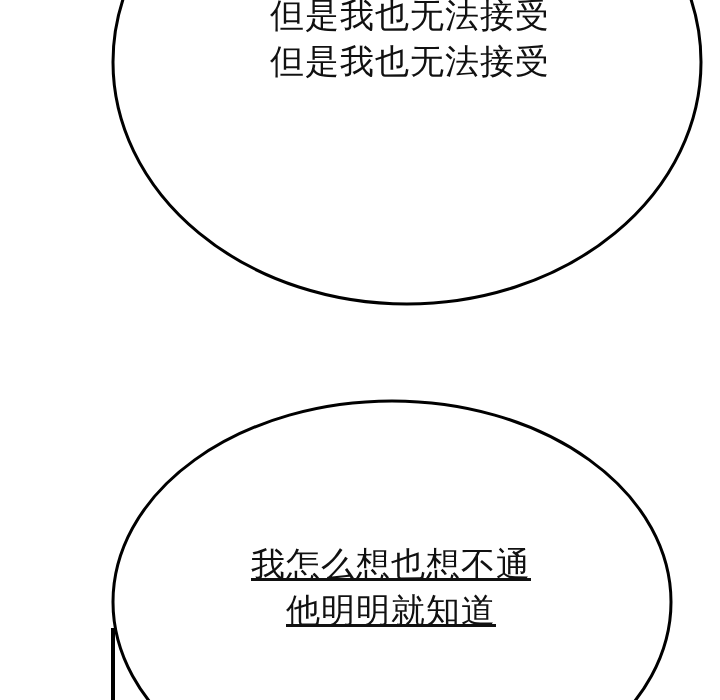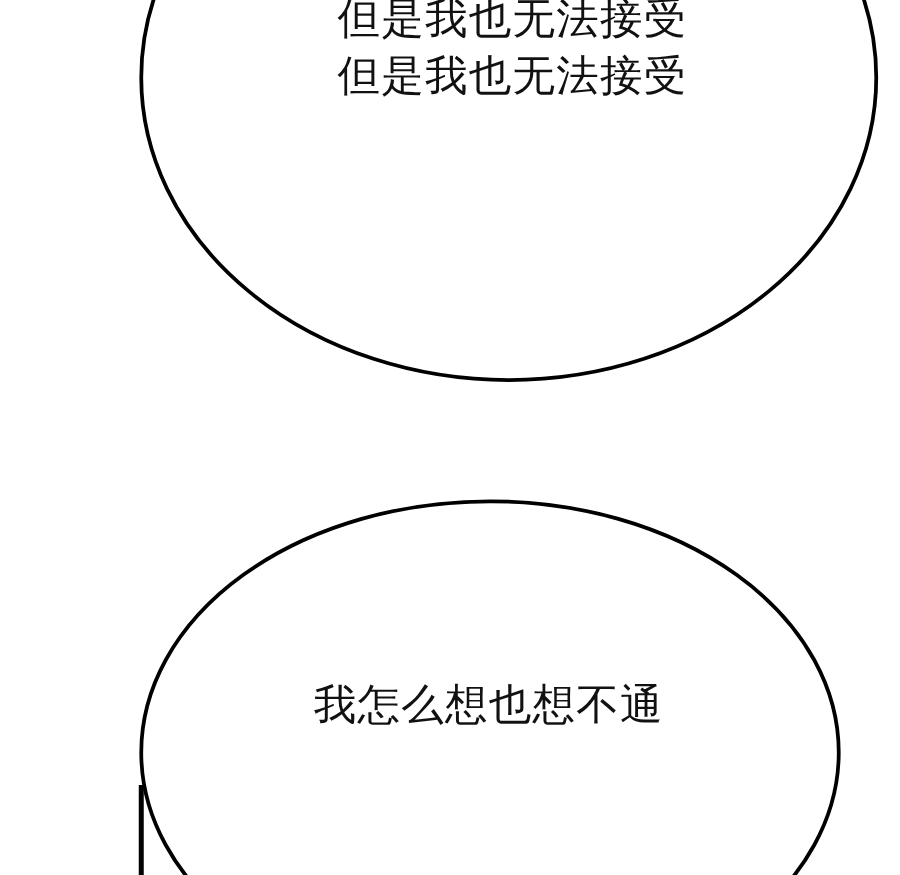--- a/index.html
+++ b/index.html
@@ -2,31 +2,32 @@
 <html><head>
 <meta charset="utf-8">
 <style>
   html, body { margin:0; padding:0; }
   body { width:720px; height:700px; background:#ffffff; position:relative; overflow:hidden; }
   .scene { position:absolute; left:0; top:0; width:720px; height:700px; }
   .bubble-text { position:absolute; text-align:center; color:#111111;
     font-family:"DejaVu Sans", sans-serif; font-size:34px; line-height:46px; letter-spacing:1px; }
   .bubble-text div { white-space:nowrap; }
   #t1 { left:150px; width:520px; top:-8px; }
-  #t2 { left:141px; width:500px; top:541px; }
+  #t2 { left:141px; width:500px; top:541px;text-decoration:underline; }
 </style>
 </head>
 <body>
 
 <svg class="scene" width="720" height="700" viewBox="0 0 720 700">
   <ellipse cx="407" cy="62" rx="294" ry="242" fill="#ffffff" stroke="#000" stroke-width="3"></ellipse>
   <ellipse cx="392" cy="602" rx="279" ry="201" fill="#ffffff" stroke="#000" stroke-width="3"></ellipse>
   <line x1="113" y1="628" x2="113" y2="700" stroke="#000" stroke-width="4"></line>
 </svg>
 
 <div class="bubble-text" id="t1">
   <div>但是我也无法接受</div>
   <div>但是我也无法接受</div>
 </div>
 
 <div class="bubble-text" id="t2">
   <div>我怎么想也想不通</div>
+  <div>他明明就知道</div>
 </div>
 
 </body></html>

